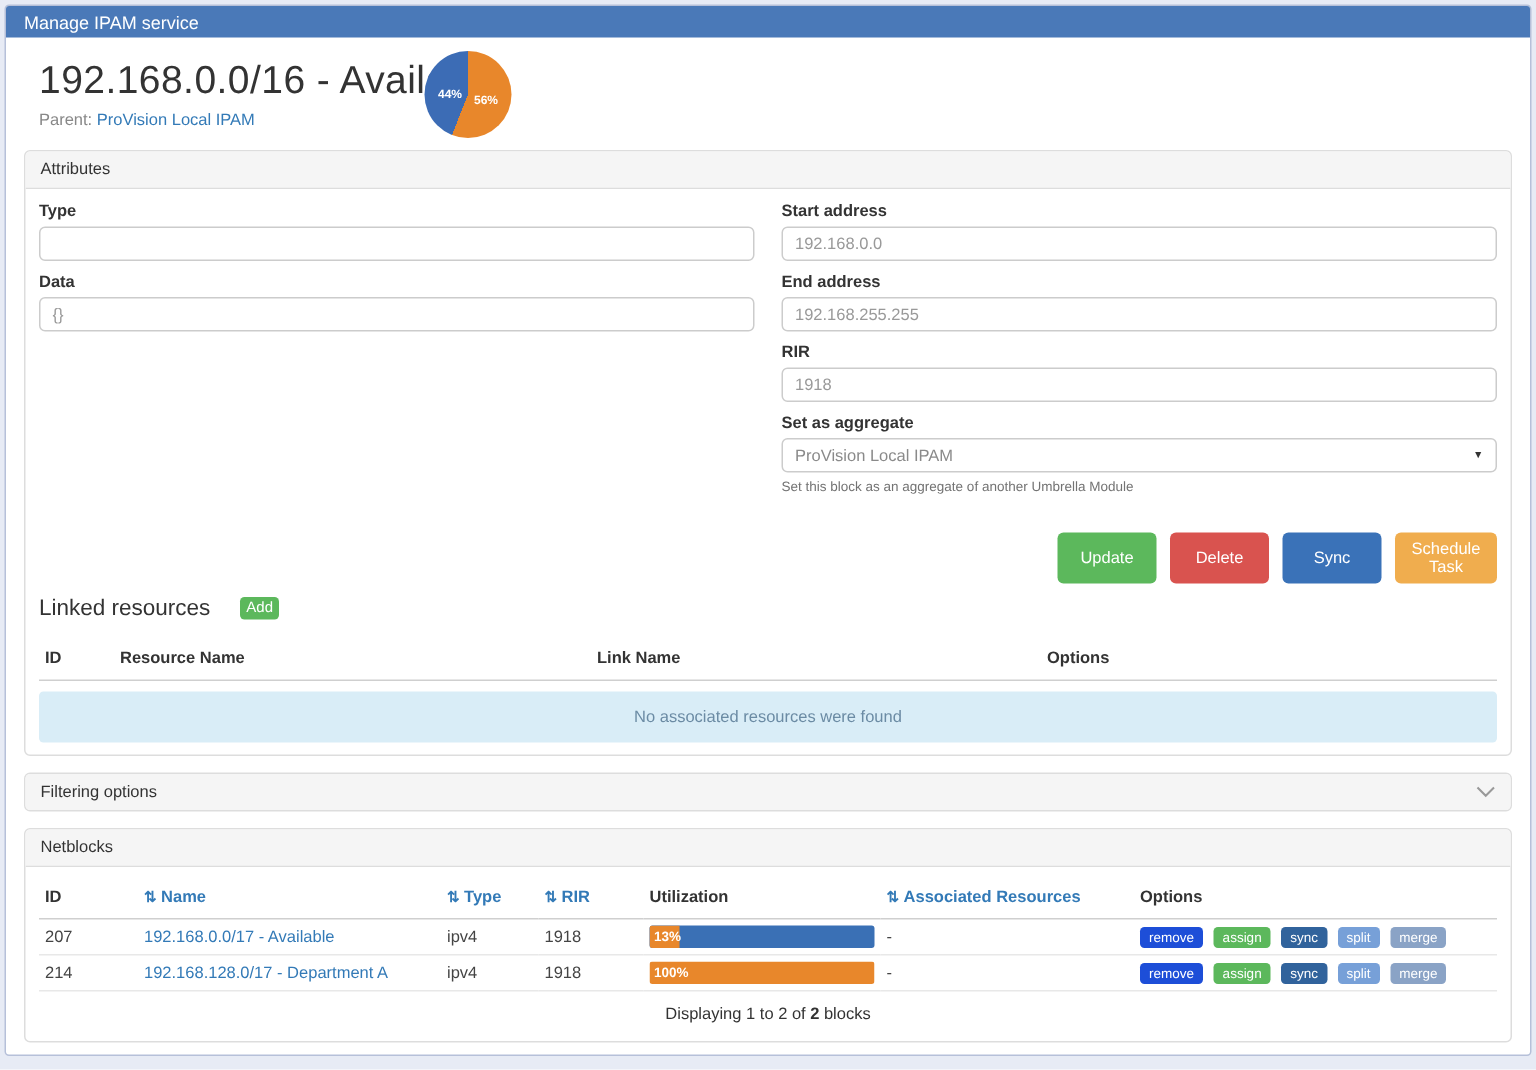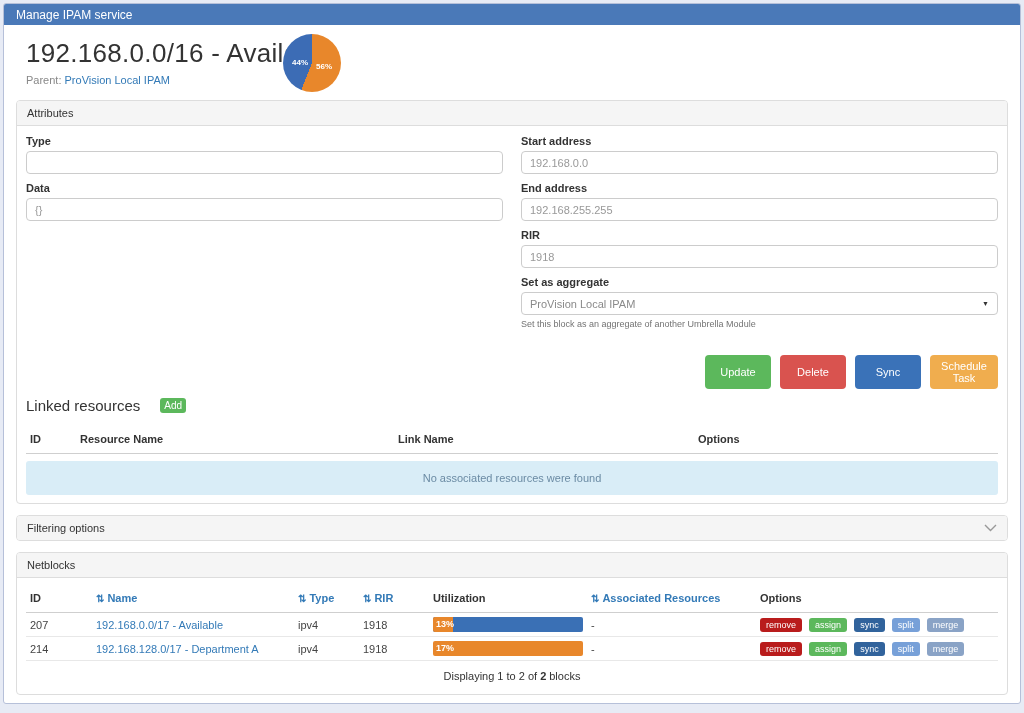--- a/index.html
+++ b/index.html
@@ -100,21 +100,21 @@
   .nb-table th.sortable { color: #337ab7; cursor: pointer; }
   .sort-icon { font-size: 10px; margin-right: 3px; }
   .nb-table td { padding: 4px; border-bottom: 1px solid #e8e8e8; color: #444; vertical-align: middle; }
   .util-track { width: 150px; height: 15px; background: #3a70b5; border-radius: 2px; overflow: hidden; }
   .util-fill {
     height: 100%; background: #e8872b; color: #fff;
     font-size: 9px; font-weight: bold; line-height: 15px;
     padding-left: 3px; white-space: nowrap;
   }
   .opt-btn { border: none; border-radius: 3px; color: #fff; font-size: 9px; padding: 2px 6px; margin-right: 4px; font-family: inherit; cursor: pointer; }
-  .opt-remove { background: #b91c1c; }
+  .opt-remove { background: #1d4ed8; }
   .opt-assign { background: #5cb85c; }
   .opt-sync { background: #31639c; }
   .opt-split { background: #77a0d8; }
   .opt-merge { background: #8aa3c6; }
   .pagination { text-align: center; font-size: 11px; color: #333; padding: 9px 0 4px; }
   .pagination .bold { font-weight: bold; margin: 0 3px; }
 </style>
 </head>
 <body>
 
@@ -266,21 +266,21 @@
                 <button class="opt-btn opt-merge">merge</button>
               </td>
             </tr>
             <tr>
               <td>214</td>
               <td><a class="link">192.168.128.0/17 - Department A</a></td>
               <td>ipv4</td>
               <td>1918</td>
               <td>
                 <div class="util-track">
-                  <div class="util-fill" style="width: 100%;">17%</div>
+                  <div class="util-fill" style="width: 100%;">100%</div>
                 </div>
               </td>
               <td>-</td>
               <td>
                 <button class="opt-btn opt-remove">remove</button>
                 <button class="opt-btn opt-assign">assign</button>
                 <button class="opt-btn opt-sync">sync</button>
                 <button class="opt-btn opt-split">split</button>
                 <button class="opt-btn opt-merge">merge</button>
               </td>

